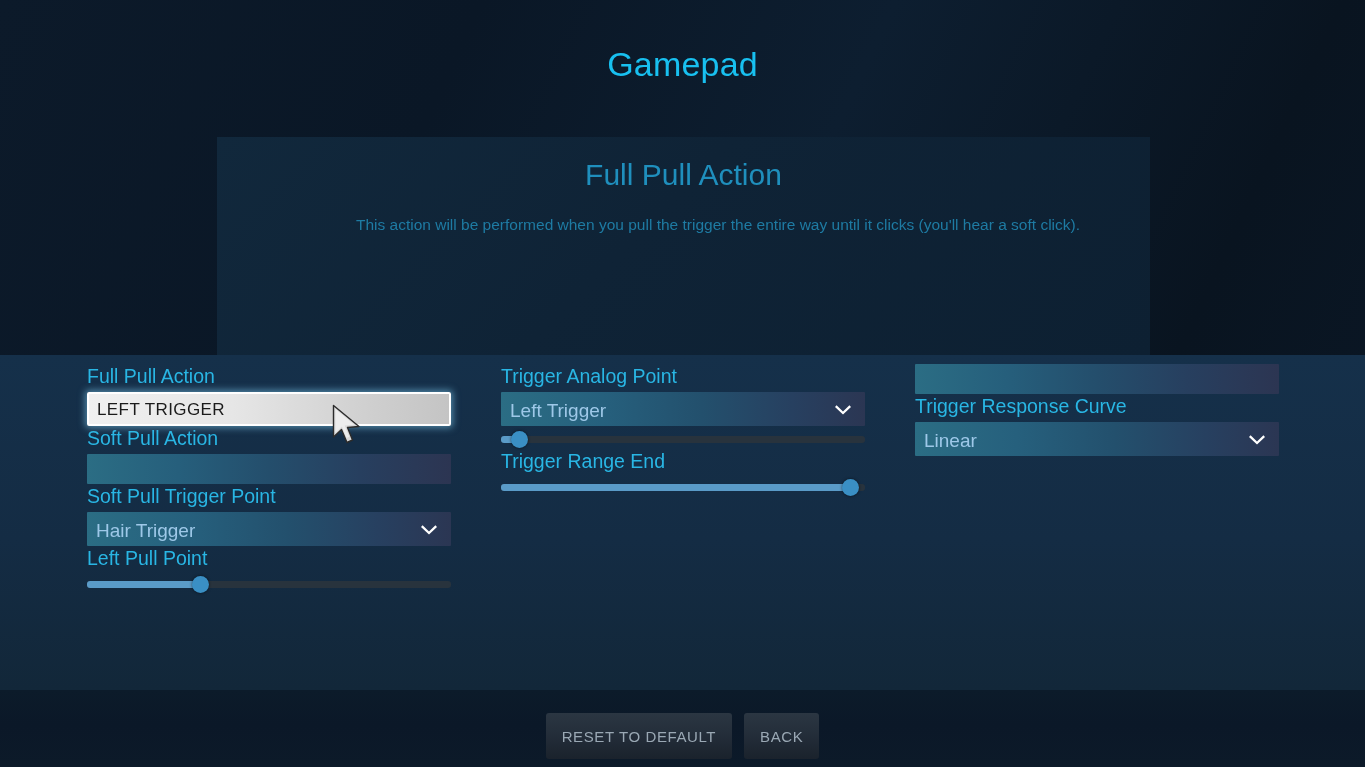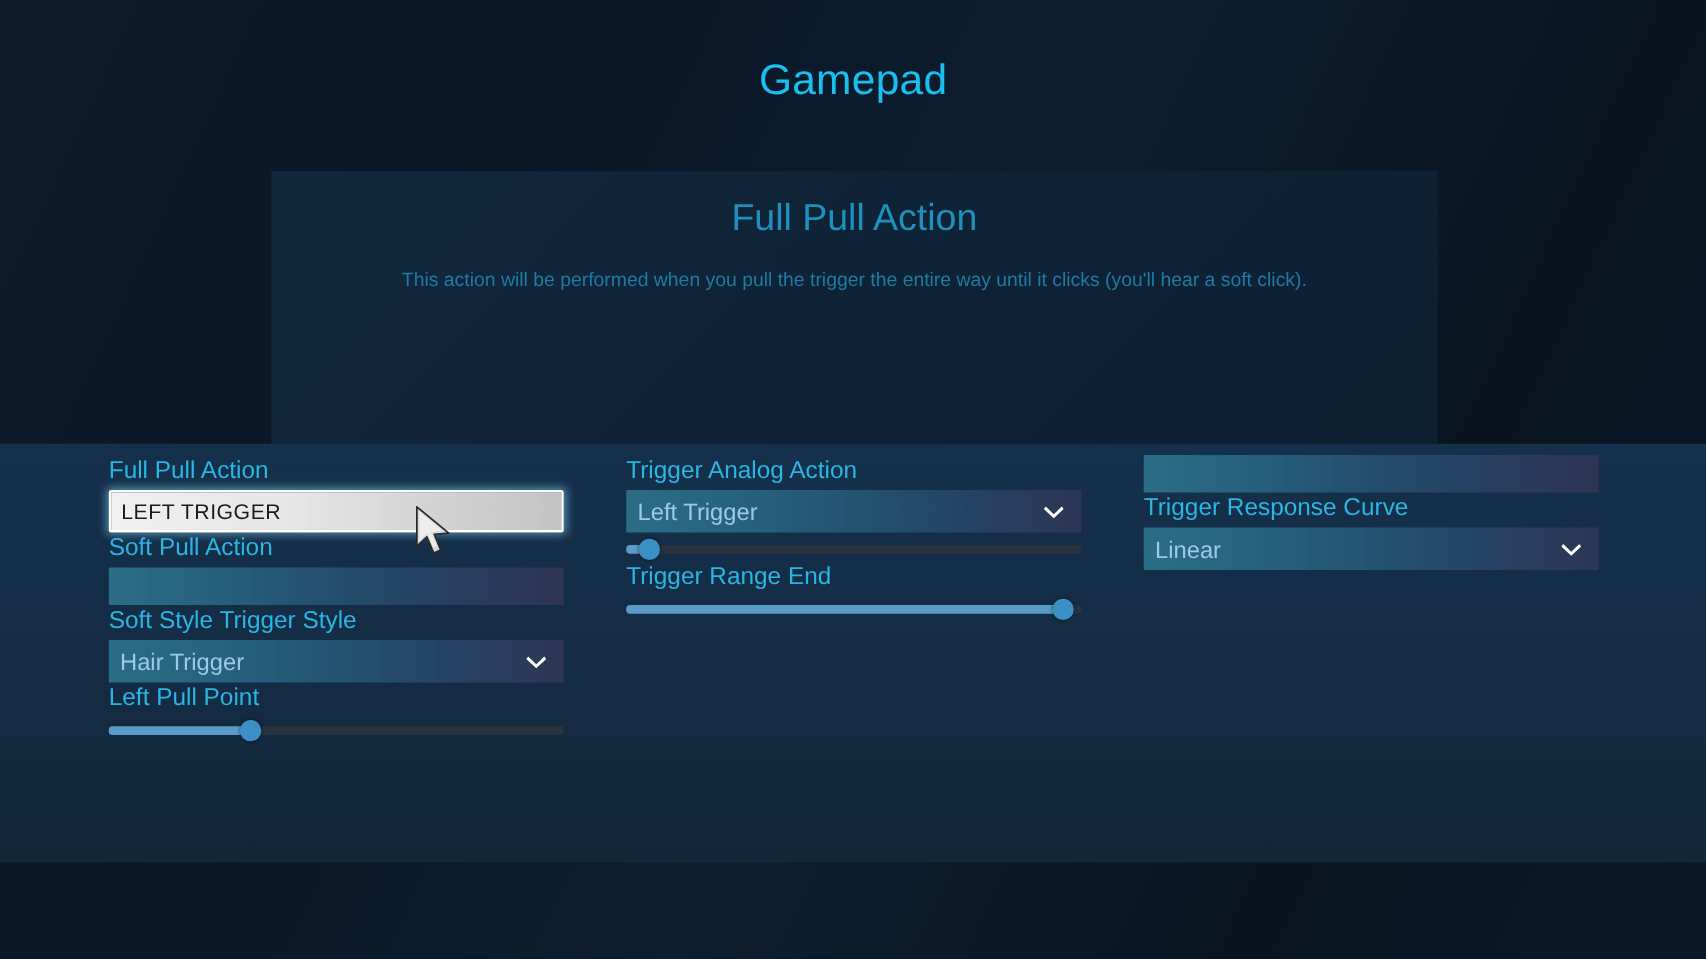--- a/index.html
+++ b/index.html
@@ -49,21 +49,21 @@
     text-align: center;
     font-size: 30px;
     color: #1f8fbd;
     font-weight: 400;
   }
   #detail-desc {
     margin: 22px 70px 0 70px;
     font-size: 15.5px;
     line-height: 22px;
     color: #1e7ba3;
-    text-align: center;
+    text-align: right;
   }
 
   
   #settings-area {
     position: absolute;
     left: 0;
     top: 355px;
     width: 1365px;
     height: 335px;
     background: linear-gradient(180deg, #15304a 0%, #142c44 55%, #122739 100%);
@@ -239,42 +239,42 @@
       <div class="field-label first">Full Pull Action</div>
       <div class="selected-field">
         <span class="sf-text">LEFT TRIGGER</span>
       </div>
 
       <div class="field-label">Soft Pull Action</div>
       <div class="value-bar">
         <span></span>
       </div>
 
-      <div class="field-label">Soft Style Trigger Style</div>
+      <div class="field-label">Soft Pull Trigger Point</div>
       <div class="dropdown">
         <span class="dd-text">Hair Trigger</span>
         <span class="chevron-icon">
           <svg width="16" height="12" viewBox="0 0 16 12">
               <path d="M1.6 2.2 L8 8.4 L14.4 2.2 L16 4.1 L8 11.6 L0 4.1 Z" fill="#ffffff"></path>
             </svg>
         </span>
       </div>
 
       <div class="field-label">Left Pull Point</div>
       <div class="slider">
         <div class="track"></div>
         <div class="fill" style="width: 31%;"></div>
         <div class="knob" style="left: 31%;"></div>
       </div>
 
     </div>
 
     <div class="column" id="col-mid">
 
-      <div class="field-label first">Trigger Analog Action</div>
+      <div class="field-label first">Trigger Analog Point</div>
       <div class="dropdown">
         <span class="dd-text">Left Trigger</span>
         <span class="chevron-icon">
           <svg width="16" height="12" viewBox="0 0 16 12">
               <path d="M1.6 2.2 L8 8.4 L14.4 2.2 L16 4.1 L8 11.6 L0 4.1 Z" fill="#ffffff"></path>
             </svg>
         </span>
       </div>
 
       <div class="slider">
@@ -305,20 +305,26 @@
           <svg width="16" height="12" viewBox="0 0 16 12">
               <path d="M1.6 2.2 L8 8.4 L14.4 2.2 L16 4.1 L8 11.6 L0 4.1 Z" fill="#ffffff"></path>
             </svg>
         </span>
       </div>
 
     </div>
 
   </div>
 
+  <div id="footer">
+    <div id="footer-buttons">
+      <button class="footer-btn">RESET TO DEFAULT</button>
+      <button class="footer-btn">BACK</button>
+    </div>
+  </div>
 
   <div id="mouse-cursor">
     <svg width="34" height="42" viewBox="0 0 34 42">
       <path d="M1.5 1.5 L1.5 33 L9.5 25.5 L15 38.5 L20.5 36 L15.5 23.5 L27 22.5 Z" fill="#d9d9d9" stroke="#2b2b2b" stroke-width="1.4" stroke-linejoin="round"></path>
       <path d="M3.4 5 L3.4 28.8 L9.9 22.6 L14.6 33.9 L17.3 32.7 L12.7 21.5 L22.2 20.7 Z" fill="#ededed"></path>
     </svg>
   </div>
 
 </div>
 

